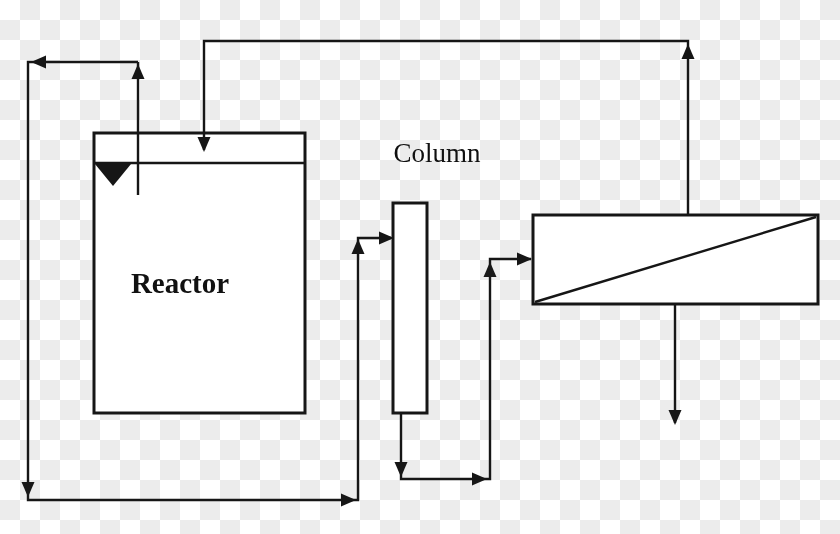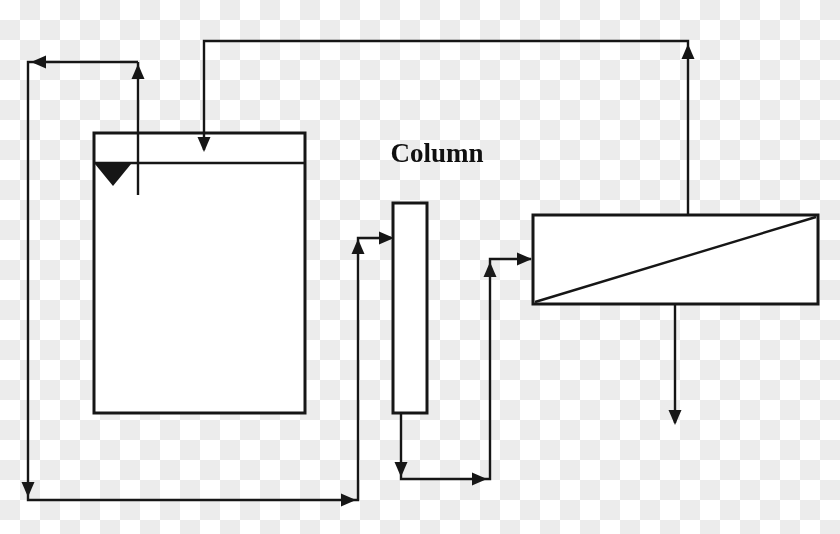--- a/index.html
+++ b/index.html
@@ -23,21 +23,21 @@
   .thin{fill:none;stroke:var(--line);stroke-width:2.4;}
   .ah{fill:var(--line);stroke:none;}
   .lbl{
     position:absolute;
     transform:translate(-50%,-50%);
     white-space:nowrap;
     color:#111;
     font-family:"Liberation Serif","DejaVu Serif",serif;
   }
   .lbl-reactor{left:180px;top:283px;font-size:29px;font-weight:700;}
-  .lbl-column{left:437px;top:153px;font-size:27px;font-weight:bold;}
+  .lbl-column{left:437px;top:153px;font-size:27px;}
   .lbl-permeate{left:730px;top:459px;font-size:27px;}
 </style>
 </head>
 <body>
 
 <div class="stage">
   <svg width="840" height="534" viewBox="0 0 840 534">
 
     <rect class="shape" x="94" y="133" width="211" height="280"></rect>
     <line class="thin" x1="94" y1="163" x2="305" y2="163"></line>
@@ -64,14 +64,15 @@
     <polygon class="ah" points="532,259 517,252.5 517,265.5"></polygon>
 
     <polyline class="flow" points="688,215 688,41 204,41 204,150"></polyline>
     <polygon class="ah" points="688,44 681.5,59 694.5,59"></polygon>
     <polygon class="ah" points="204,152 197.5,137 210.5,137"></polygon>
 
     <line class="flow" x1="675" y1="304" x2="675" y2="423"></line>
     <polygon class="ah" points="675,425 668.5,410 681.5,410"></polygon>
   </svg>
 
+  <div class="lbl lbl-reactor">Reactor</div>
   <div class="lbl lbl-column">Column</div>
 </div>
 
 </body></html>

